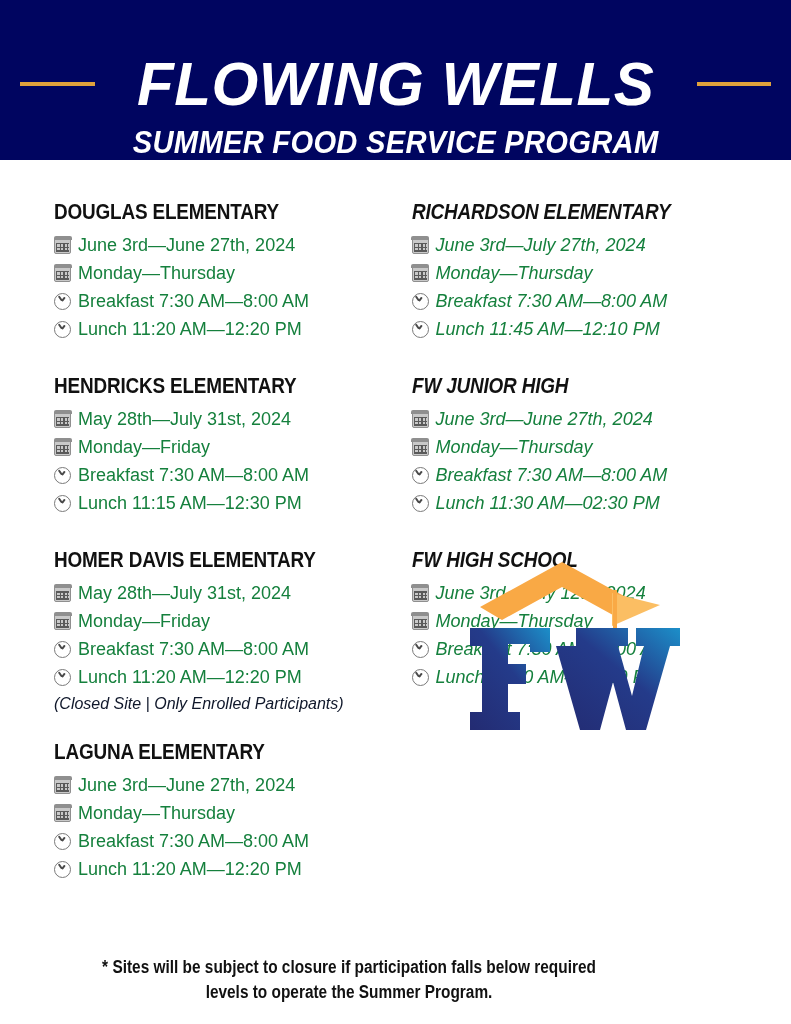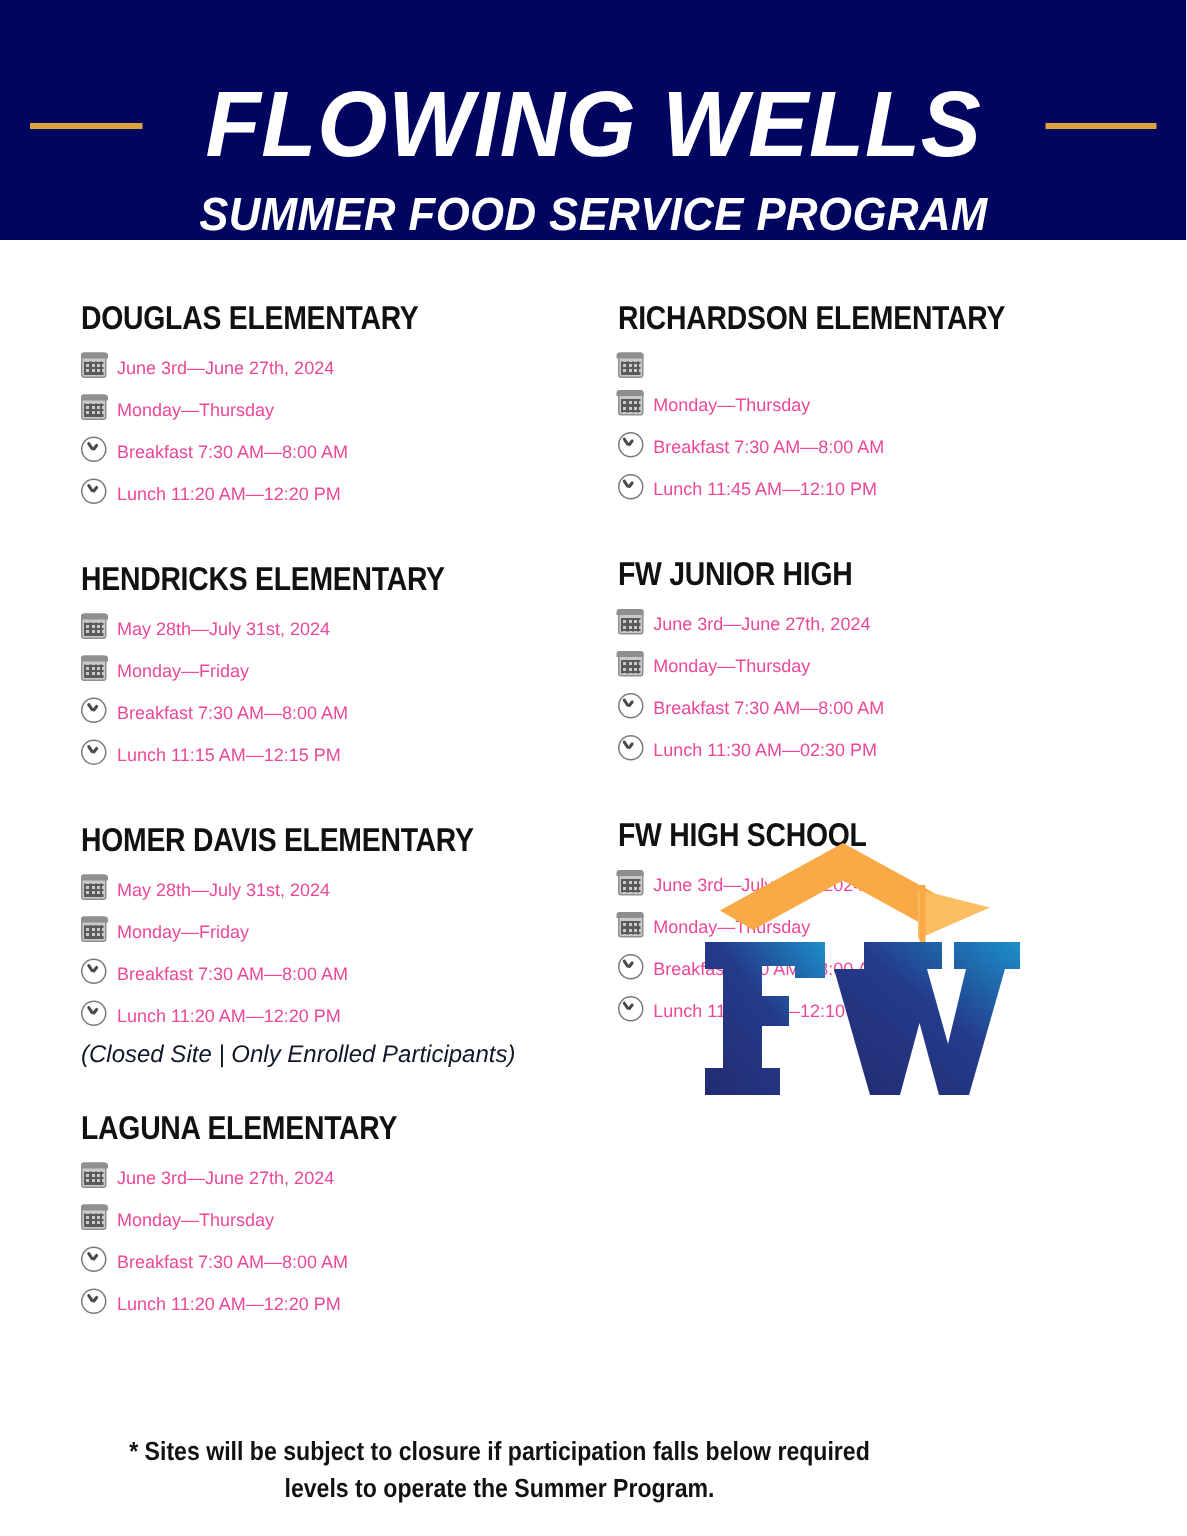--- a/index.html
+++ b/index.html
@@ -86,47 +86,48 @@
     padding: 40px 22px 0 22px;
   }
 
   .columns {
     display: flex;
     width: 100%;
     gap: 0;
   }
   .col { width: 50%; }
   .col-left  { padding-left: 32px; }
-  .col-right { padding-left: 16px; }
+  .col-right { padding-left: 16px; font-style: italic; }
 
   .site-block { margin-bottom: 35px; }
   .site-block.tight { margin-bottom: 26px; }
 
   .site-name {
     font-family: "Liberation Sans", sans-serif;
     font-weight: 700;
     font-size: 22px;
     line-height: 24px;
     letter-spacing: -0.2px;
     color: #111111;
     text-transform: uppercase;
     transform: scaleX(0.86);
     transform-origin: left center;
     white-space: nowrap;
     margin-bottom: 11px;
   }
 
   .site-line {
     display: flex;
+    align-items: center;
     gap: 7px;
     margin-bottom: 8px;
     font-family: "Liberation Sans", sans-serif;
-    font-size: 12px;
+    font-size: 18px;
     line-height: 20px;
-    color: #ec4899;
+    color: #15803d;
     white-space: nowrap;
   }
 
   .site-line .line-text { display: inline-block; }
 
   .ico {
     flex: 0 0 auto;
     width: 17px;
     height: 17px;
     display: inline-block;
@@ -197,21 +198,21 @@
     position: absolute;
     left: 462px;
     top: 560px;
     width: 220px;
     height: 180px;
   }
 
   
   .footer {
     position: absolute;
-    left: 0;
+    left: 16px;
     top: 955px;
     width: 666px;
     text-align: center;
     padding: 0 40px;
   }
   .footer-text {
     display: inline-block;
     font-family: "Liberation Sans", sans-serif;
     font-weight: 700;
     font-size: 17.5px;
@@ -269,21 +270,21 @@
           <div class="site-line">
             <span class="ico ico-cal"></span>
             <span class="line-text">Monday—Friday</span>
           </div>
           <div class="site-line">
             <span class="ico ico-clock"></span>
             <span class="line-text">Breakfast 7:30 AM—8:00 AM</span>
           </div>
           <div class="site-line">
             <span class="ico ico-clock"></span>
-            <span class="line-text">Lunch 11:15 AM—12:15 PM</span>
+            <span class="line-text">Lunch 11:15 AM—12:30 PM</span>
           </div>
         </div>
 
         <div class="site-block tight">
           <div class="site-name">HOMER DAVIS ELEMENTARY</div>
           <div class="site-line">
             <span class="ico ico-cal"></span>
             <span class="line-text">May 28th—July 31st, 2024</span>
           </div>
           <div class="site-line">
@@ -322,20 +323,21 @@
         </div>
 
       </div>
 
       <div class="col col-right">
 
         <div class="site-block">
           <div class="site-name">RICHARDSON ELEMENTARY</div>
           <div class="site-line">
             <span class="ico ico-cal"></span>
+            <span class="line-text">June 3rd—July 27th, 2024</span>
           </div>
           <div class="site-line">
             <span class="ico ico-cal"></span>
             <span class="line-text">Monday—Thursday</span>
           </div>
           <div class="site-line">
             <span class="ico ico-clock"></span>
             <span class="line-text">Breakfast 7:30 AM—8:00 AM</span>
           </div>
           <div class="site-line">

